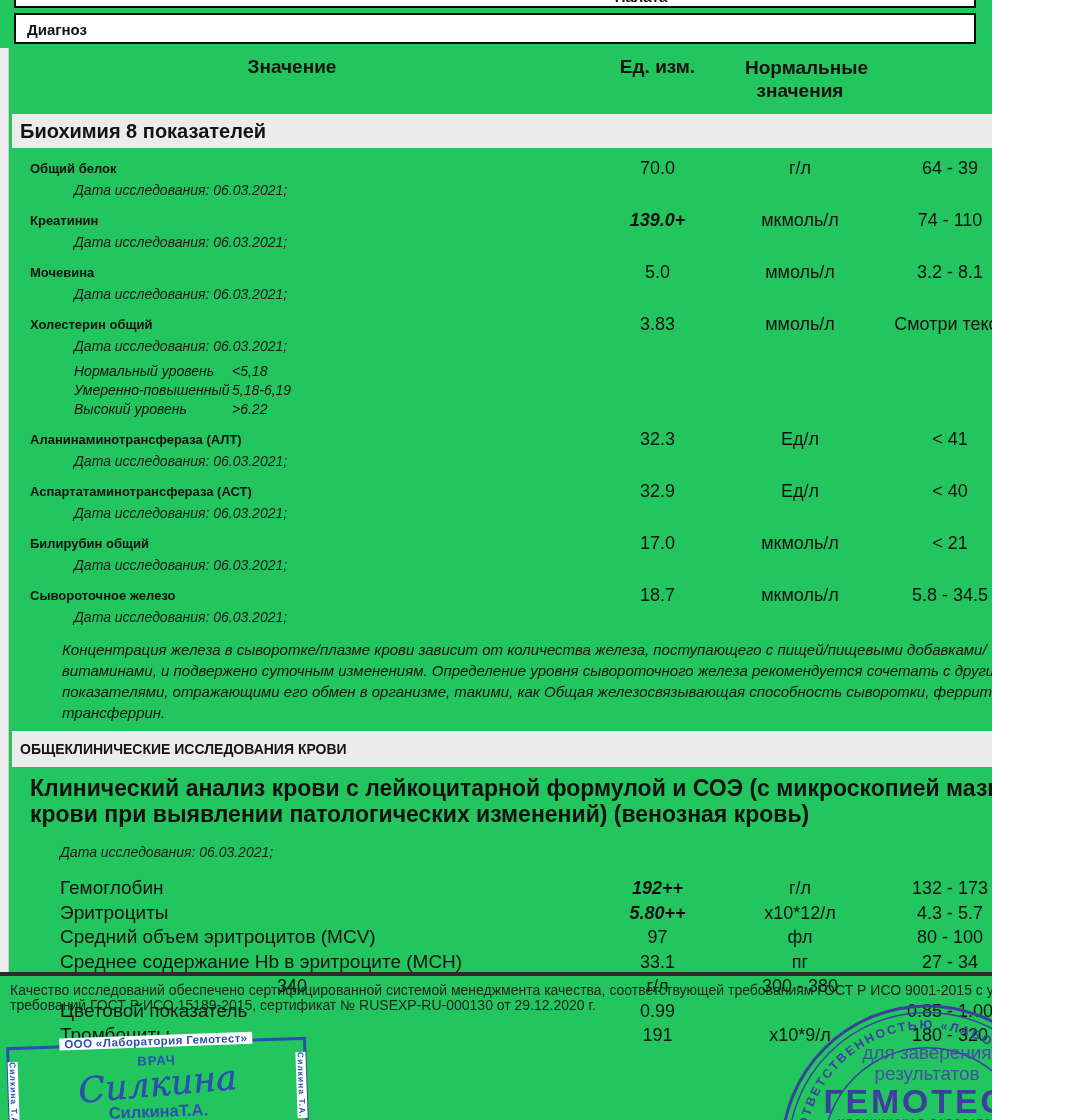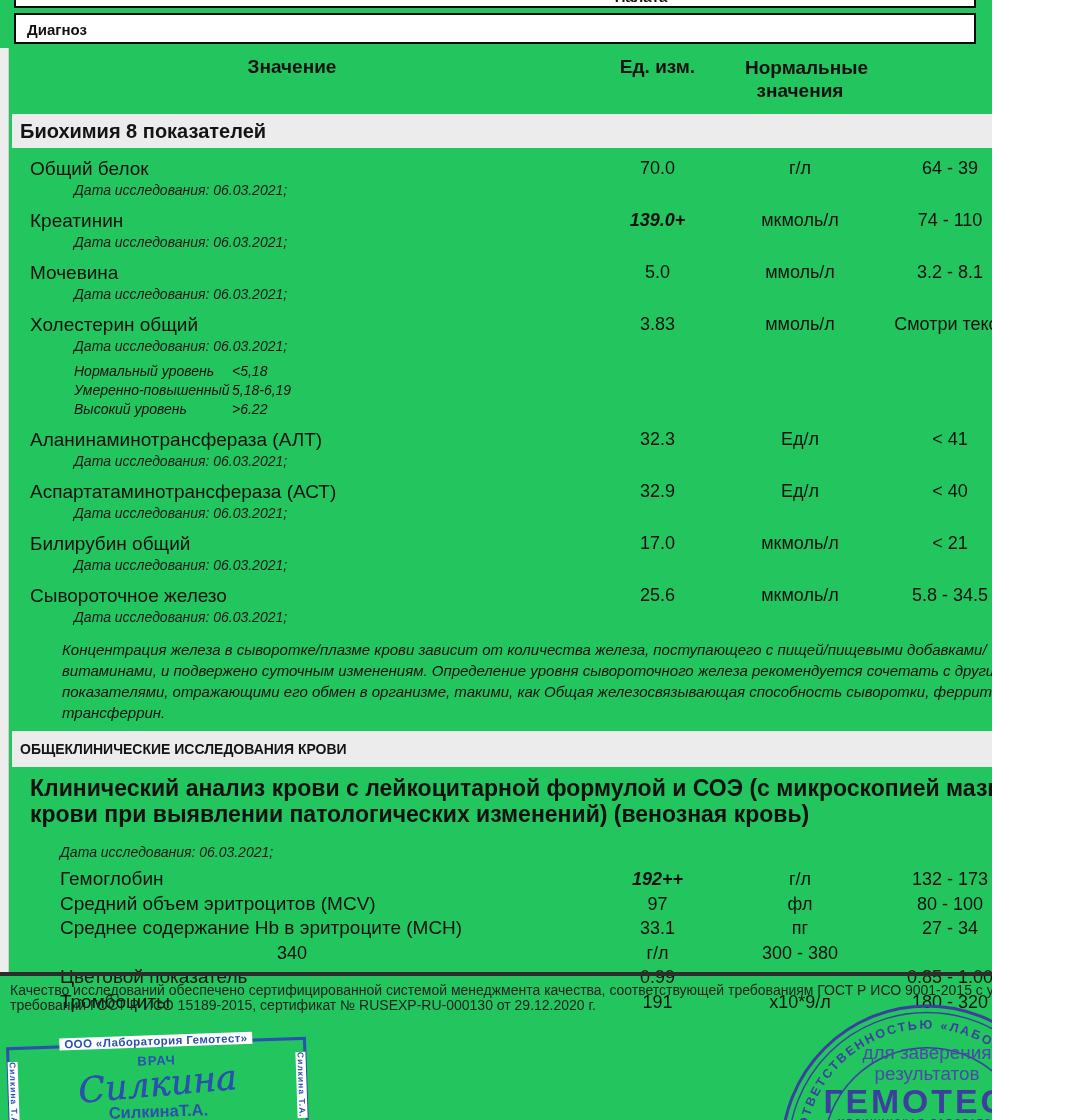--- a/index.html
+++ b/index.html
@@ -31,37 +31,37 @@
   .col-headers .two-line { line-height:23px; }
 
   .band {
     margin-left:12px; background:#ececec; font-weight:bold;
     padding-left:8px; color:#141414;
   }
   .band1 { margin-top:8px; height:34px; line-height:34px; font-size:20px; }
   .band2 { margin-top:8px; height:36px; line-height:36px; font-size:14px; }
 
   .b-row { margin-top:8px; }
-  .b-row .name { font-weight:normal; font-size:19px; padding-left:16px; line-height:25px; }
+  .b-row .name { font-weight:bold; font-size:13px; padding-left:16px; line-height:25px; }
   .val, .unit, .norm { font-size:18px; line-height:25px; }
   .flag { font-weight:bold; font-style:italic; }
   .date-line { margin-left:74px; font-style:italic; font-size:14px; line-height:19px; color:#1a1a1a; }
 
   .levels { margin:6px 0 4px 74px; font-style:italic; font-size:14px; line-height:19px; }
   .levels .lv-label { display:inline-block; width:158px; }
 
   .note {
     margin:12px 30px 0 62px; width:990px;
     font-style:italic; font-size:15px; line-height:21px;
   }
 
   .panel-title { margin:8px 0 16px 30px; width:1012px; font-weight:bold; font-size:23px; line-height:26px; }
   .panel-date { margin-left:60px; font-style:italic; font-size:14px; line-height:19px; }
 
-  .clin-rows { margin-top:5px; }
+  .clin-rows { margin-top:14px; }
   .clin-row .name { font-size:19px; padding-left:46px; line-height:24.5px; font-weight:normal; }
   .clin-row .val, .clin-row .unit, .clin-row .norm { line-height:24.5px; }
 
   .left-strip {
     position:absolute; left:0; top:48px; width:9px; height:924px;
     background:#ededed; border-right:1px solid #cfcfcf;
   }
   .bottom-rule { position:absolute; left:0; top:972px; width:1080px; height:4px; background:#2c2c2c; }
   .footer-text {
     position:absolute; left:10px; top:983px; width:1055px;
@@ -196,40 +196,46 @@
         <div class="val c">17.0</div>
         <div class="unit c">мкмоль/л</div>
         <div class="norm c">&lt; 21</div>
       </div>
       <div class="date-line">Дата исследования: 06.03.2021;</div>
     </div>
 
     <div class="b-row">
       <div class="grid">
         <div class="name">Сывороточное железо</div>
-        <div class="val c">25.6</div>
+        <div class="val c">18.7</div>
         <div class="unit c">мкмоль/л</div>
         <div class="norm c">5.8 - 34.5</div>
       </div>
       <div class="date-line">Дата исследования: 06.03.2021;</div>
     </div>
 
     <div class="note">Концентрация железа в сыворотке/плазме крови зависит от количества железа, поступающего с пищей/пищевыми добавками/витаминами, и подвержено суточным изменениям. Определение уровня сывороточного железа рекомендуется сочетать с другими показателями, отражающими его обмен в организме, такими, как Общая железосвязывающая способность сыворотки, ферритин, трансферрин.</div>
 
     <div class="band band2">ОБЩЕКЛИНИЧЕСКИЕ ИССЛЕДОВАНИЯ КРОВИ</div>
 
     <div class="panel-title">Клинический анализ крови с лейкоцитарной формулой и СОЭ (с микроскопией мазка крови при выявлении патологических изменений) (венозная кровь)</div>
     <div class="panel-date date-line">Дата исследования: 06.03.2021;</div>
 
     <div class="clin-rows">
       <div class="grid clin-row">
         <div class="name">Гемоглобин</div>
         <div class="val c flag">192++</div>
         <div class="unit c">г/л</div>
         <div class="norm c">132 - 173</div>
+      </div>
+      <div class="grid clin-row">
+        <div class="name">Эритроциты</div>
+        <div class="val c flag">5.80++</div>
+        <div class="unit c">х10*12/л</div>
+        <div class="norm c">4.3 - 5.7</div>
       </div>
       <div class="grid clin-row">
         <div class="name">Средний объем эритроцитов (MCV)</div>
         <div class="val c">97</div>
         <div class="unit c">фл</div>
         <div class="norm c">80 - 100</div>
       </div>
       <div class="grid clin-row">
         <div class="name">Среднее содержание Hb в эритроците (MCH)</div>
         <div class="val c">33.1</div>

